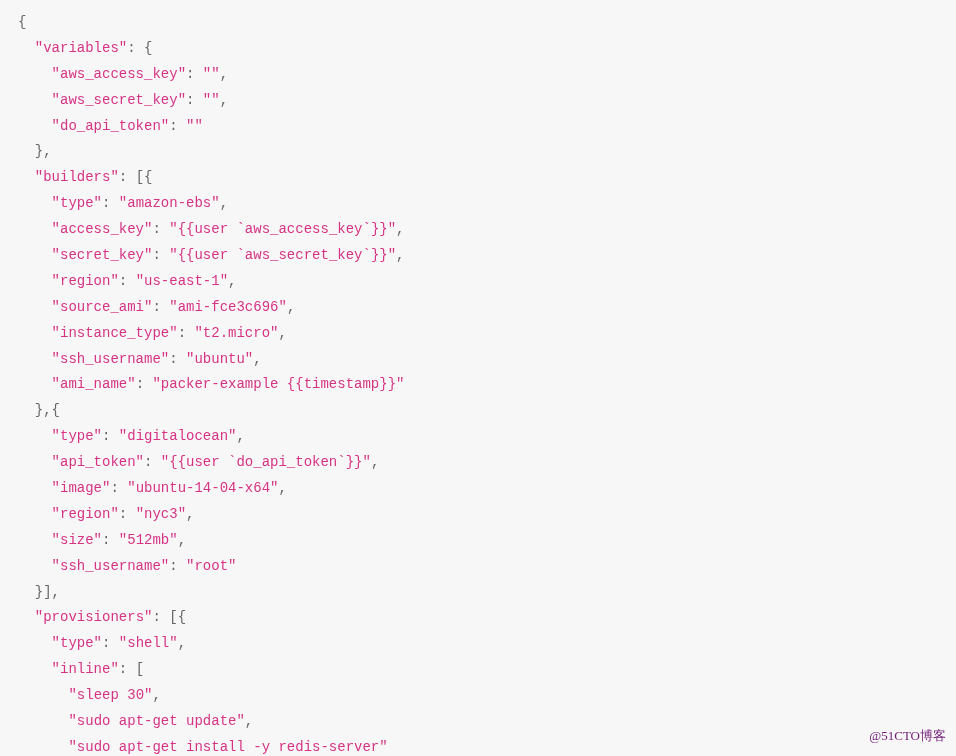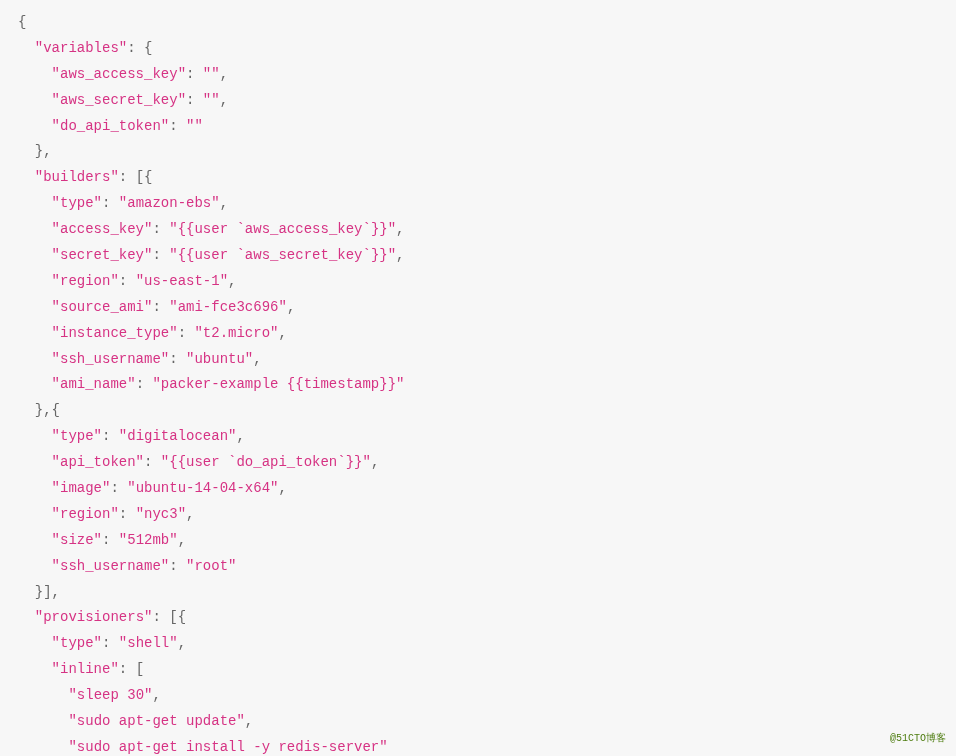--- a/index.html
+++ b/index.html
@@ -27,23 +27,23 @@
     .key {
       color: #d63384;
     }
     .str {
       color: #d63384;
     }
     .watermark {
       position: absolute;
       bottom: 8px;
       right: 10px;
-      color: #4d7c0f;
-      font-family: Liberation Mono, monospace;
-      font-size: 10px;
+      color: #701a75;
+      font-family: Liberation Serif, serif;
+      font-size: 13px;
     }
   </style>
 </head>
 <body>
 
 <div id="code-block">
     <div class="line"><span class="punct">{</span></div>
     <div class="line"><span class="punct">  </span><span class="key">"variables"</span><span class="punct">: {</span></div>
     <div class="line"><span class="punct">    </span><span class="key">"aws_access_key"</span><span class="punct">: </span><span class="str">""</span><span class="punct">,</span></div>
     <div class="line"><span class="punct">    </span><span class="key">"aws_secret_key"</span><span class="punct">: </span><span class="str">""</span><span class="punct">,</span></div>

